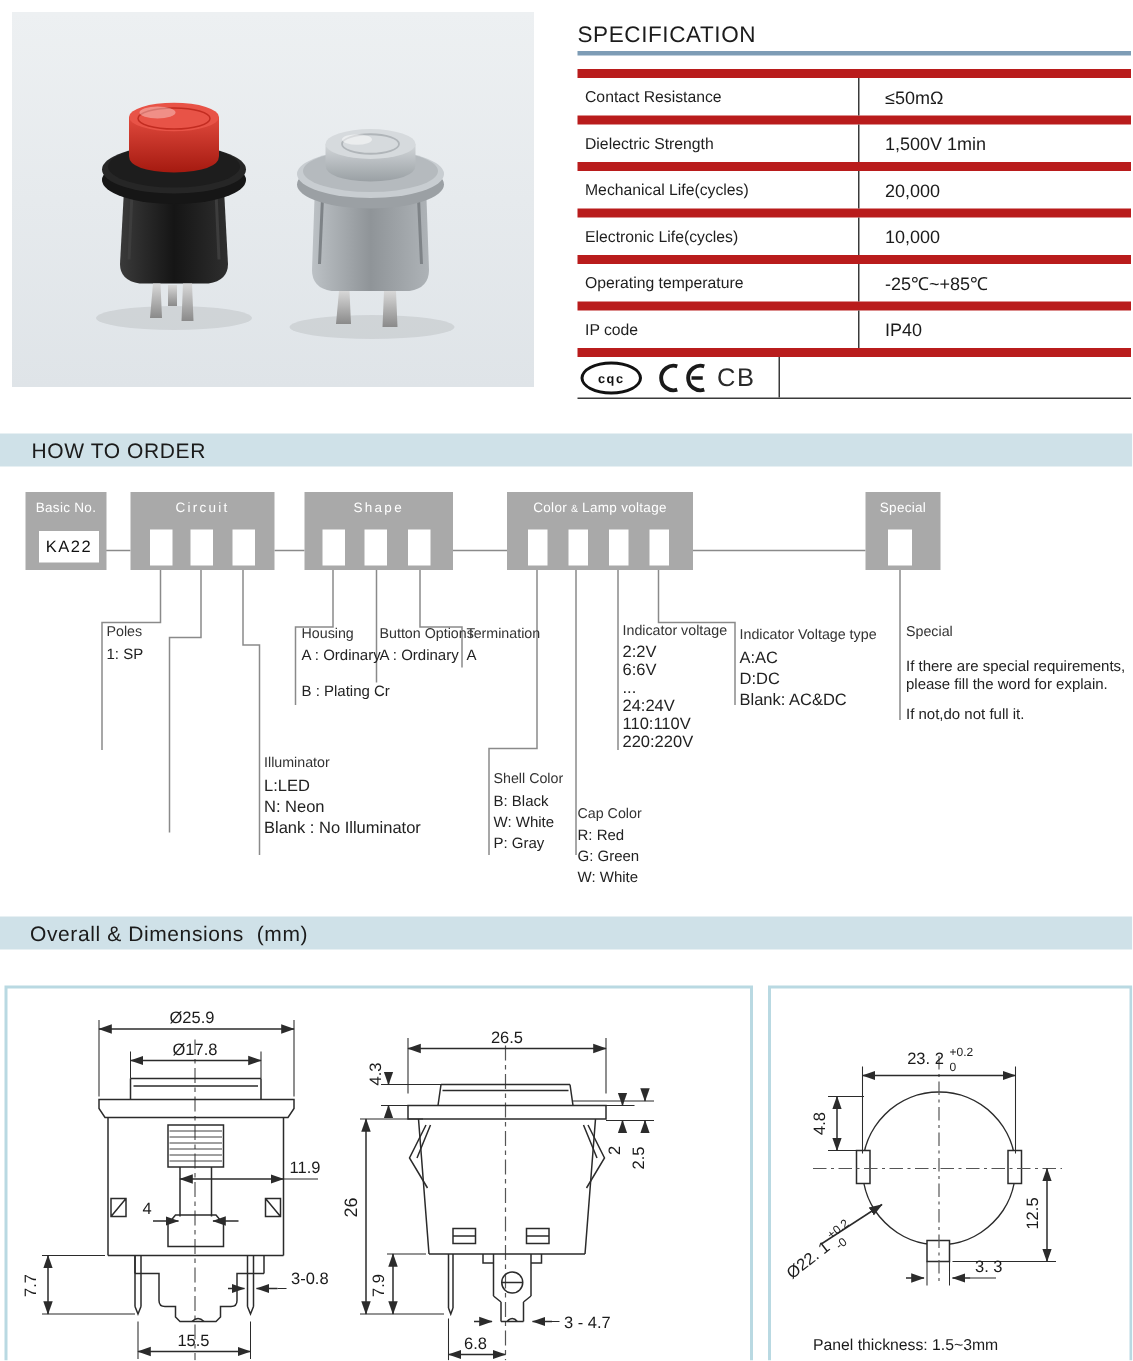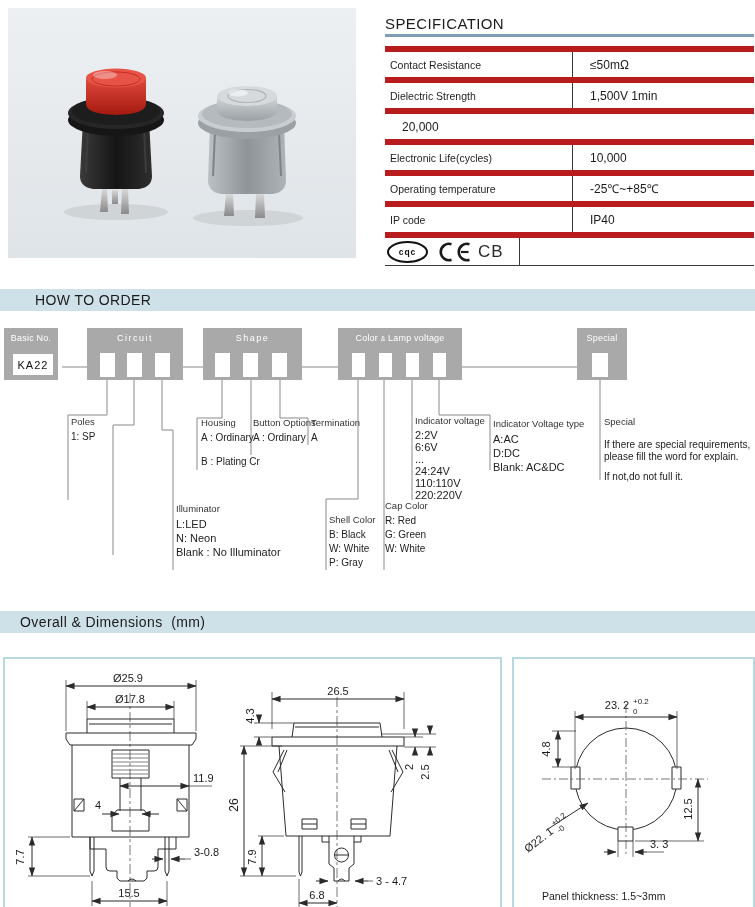--- a/index.html
+++ b/index.html
@@ -18,21 +18,21 @@
   .srow.cert{height:27px}
   .cert-logos{width:132px;border-right:1px solid #3a3a3a;display:flex;align-items:center;gap:7px;padding-left:2px}
   .cqc{width:37px;height:18px;border:2px solid #111;border-radius:50%;display:flex;align-items:center;justify-content:center;
        font-size:8.5px;font-weight:bold;letter-spacing:1px;color:#111;flex:none}
   .cb{font-size:17px;letter-spacing:1px;color:#2a2a2a}
   .sval2{flex:1;font-size:11px;display:flex;align-items:center;padding-left:9px}
   
   .band{position:absolute;left:0;width:755px;height:22px;background:var(--band_bg);display:flex;align-items:center}
   .band1{top:289px}.band2{top:611px}
   .band span{font-size:14px;color:#1b1b1b;letter-spacing:.4px;white-space:pre}
-  .band1 span{margin-left:35px}.band2 span{margin-left:20px}
+  .band1 span{margin-left:21px}.band2 span{margin-left:20px}
   
   .gbox{position:absolute;background:var(--box_gray);height:52px;top:328px}
   .glabel{color:#fff;font-size:9px;text-align:center;margin-top:5px;letter-spacing:1.5px;white-space:nowrap}
   .glabel.tight{letter-spacing:.2px}
   .glabel .amp{font-size:7px;letter-spacing:0}
   .wbox{position:absolute;top:25px;background:#fff;width:15px;height:24px}
   .kabox{position:absolute;left:9px;top:26px;width:40px;height:21px;background:#fff;color:#111;
          font-size:11px;display:flex;align-items:center;justify-content:center;letter-spacing:1px}
   .leaders{position:absolute;left:0;top:320px;width:755px;height:280px;pointer-events:none}
   .col{position:absolute;font-size:10px;color:#222;white-space:nowrap}
@@ -126,20 +126,21 @@
     <div class="spec-table">
       <div class="srow">
           <div class="slabel">Contact Resistance</div>
           <div class="sval">≤50mΩ</div>
         </div>
       <div class="srow">
           <div class="slabel">Dielectric Strength</div>
           <div class="sval">1,500V 1min</div>
         </div>
       <div class="srow">
+          <div class="slabel">Mechanical Life(cycles)</div>
           <div class="sval">20,000</div>
         </div>
       <div class="srow">
           <div class="slabel">Electronic Life(cycles)</div>
           <div class="sval">10,000</div>
         </div>
       <div class="srow">
           <div class="slabel">Operating temperature</div>
           <div class="sval">-25℃~+85℃</div>
         </div>
@@ -180,21 +181,21 @@
       <path d="M251 60 V135"></path>
       <path d="M280 60 V98 H308 V125"></path>
       <path d="M358 60 V179 H326 V250"></path>
       <path d="M384 60 V250"></path>
       <path d="M412 60 V180"></path>
       <path d="M439 60 V95 H490 V150"></path>
       <path d="M600 60 V160"></path>
     </g>
   </svg>
 
-  <div class="gbox" style="left:4px;width:54px">
+  <div class="gbox" style="left:17px;width:54px">
     <div class="glabel tight">Basic No.</div>
     <div class="kabox">KA22</div>
   </div>
   <div class="gbox" style="left:203px;width:99px">
     <div class="glabel">Shape</div>
     <div class="wbox" style="left:12px"></div>
     <div class="wbox" style="left:40px"></div>
     <div class="wbox" style="left:69px"></div>
   </div>
   <div class="gbox" style="left:87px;width:96px">
@@ -258,21 +259,21 @@
     <div class="item">L:LED</div>
     <div class="item">N: Neon</div>
     <div class="item">Blank : No Illuminator</div>
   </div>
   <div class="col" style="left:329px;top:514px">
     <div class="ctitle">Shell Color</div>
     <div class="item">B: Black</div>
     <div class="item">W: White</div>
     <div class="item">P: Gray</div>
   </div>
-  <div class="col" style="left:385px;top:500px">
+  <div class="col" style="left:385px;top:537px">
     <div class="ctitle">Cap Color</div>
     <div class="item">R: Red</div>
     <div class="item">G: Green</div>
     <div class="item">W: White</div>
   </div>
 
   <div class="band band2">
     <span>Overall &amp; Dimensions  (mm)</span>
   </div>
 

